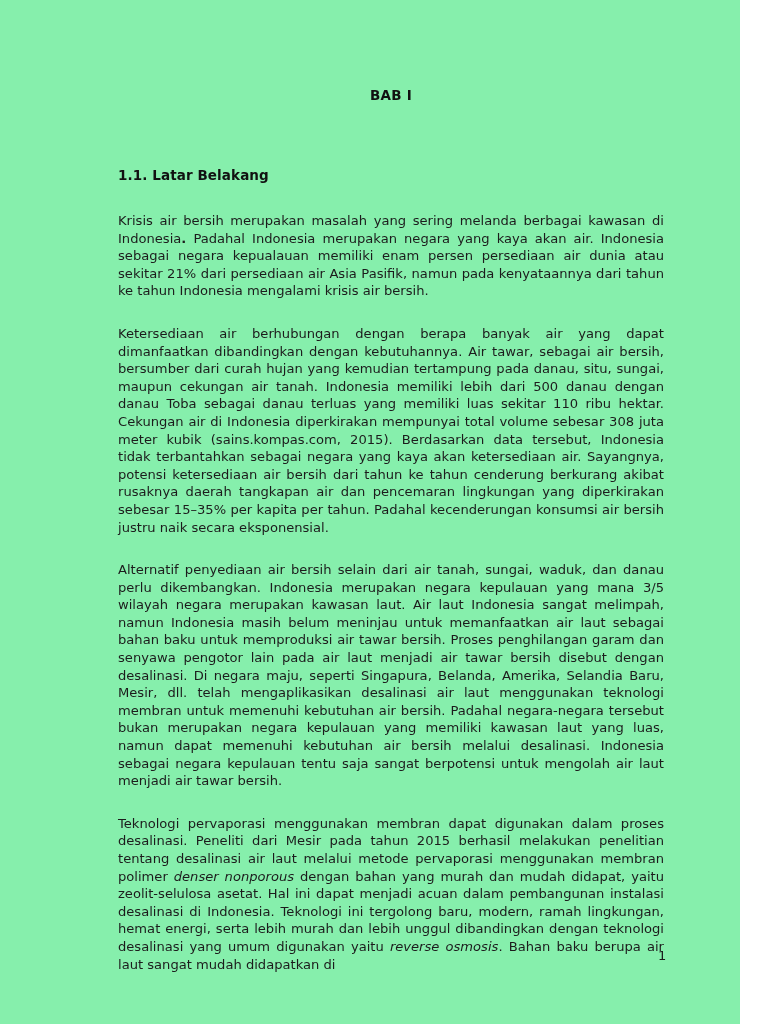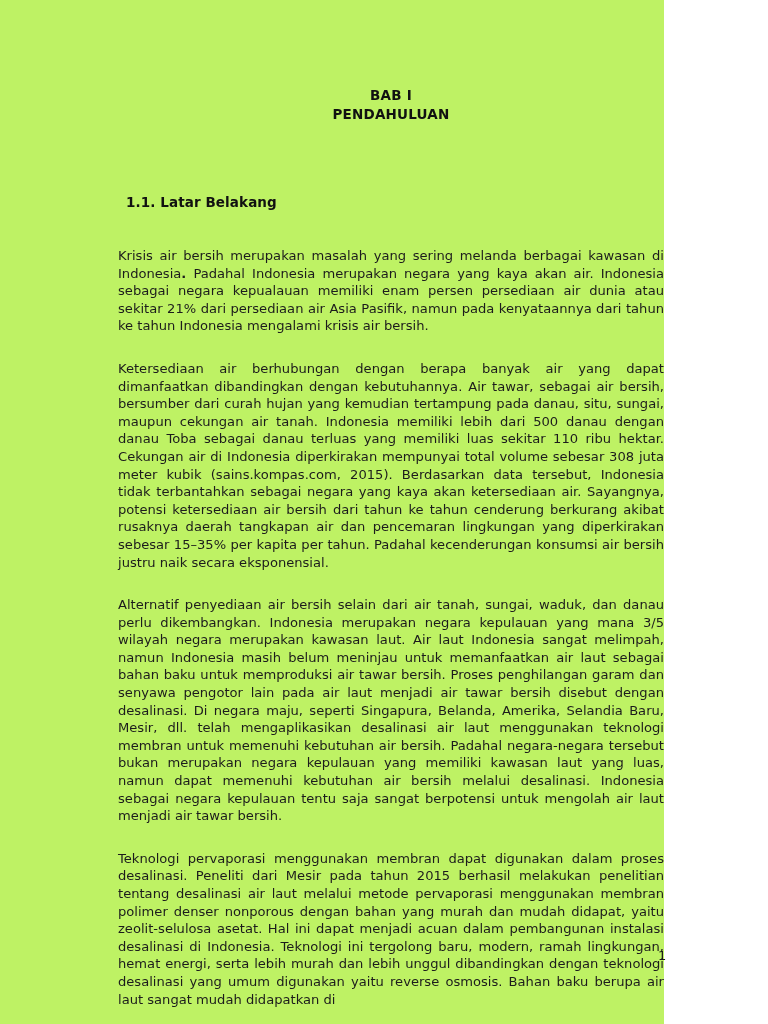--- a/index.html
+++ b/index.html
@@ -11,23 +11,23 @@
     width: 768px;
     height: 1024px;
     position: relative;
     font-family: "DejaVu Sans", sans-serif;
     color: #1a1a1a;
     overflow: hidden;
   }
   .page {
     position: absolute;
     top: 0; left: 0;
-    width: 664px;
+    width: 740px;
     height: 1024px;
-    background: #bef264;
+    background: #86efac;
   }
   .content {
     position: absolute;
     left: 110px;
     top: 86px;
     width: 562px;
   }
   .chapter-title {
     text-align: center;
     font-weight: bold;
@@ -37,60 +37,59 @@
     margin: 0;
     color: #111111;
   }
   .chapter-title .line2 {
     display: block;
   }
   .section-heading {
     font-weight: bold;
     font-size: 13.5px;
     line-height: 18px;
-    margin: 16px;
+    margin: 8px;
     padding-top: 53px;
     letter-spacing: 0.1px;
     color: #111111;
   }
   p.body-par {
     font-size: 13.1px;
     line-height: 17.6px;
     text-align: justify;
     text-justify: inter-word;
     margin: 8px;
     padding-top: 17px;
     color: #1c1c1c;
     word-spacing: 0px;
     hyphens: none;
   }
   p.body-par:first-of-type {
     padding-top: 20px;
   }
   .bold-dot { font-weight: bold; }
-  .it { }
+  .it { font-style: italic; }
   .page-number {
     position: absolute;
     left: 658px;
     top: 948px;
     font-size: 13px;
     line-height: 16px;
     color: #1a1a1a;
   }
 </style>
 </head>
 <body>
 
 <div class="page">
 
   <div class="content">
 
     <h1 class="chapter-title">
       <span>BAB I</span>
-      <span class="line2">PENDAHULUAN</span>
     </h1>
 
     <h2 class="section-heading">1.1. Latar Belakang</h2>
 
     <p class="body-par"><span>Krisis air bersih merupakan masalah yang sering melanda berbagai kawasan di Indonesia</span><span class="bold-dot">.</span><span> Padahal Indonesia merupakan negara yang kaya akan air. Indonesia sebagai negara kepualauan memiliki enam persen persediaan air dunia atau sekitar 21% dari persediaan air Asia Pasifik, namun pada kenyataannya dari tahun ke tahun Indonesia mengalami krisis air bersih.</span></p>
 
     <p class="body-par">Ketersediaan air berhubungan dengan berapa banyak air yang dapat dimanfaatkan dibandingkan dengan kebutuhannya. Air tawar, sebagai air bersih, bersumber dari curah hujan yang kemudian tertampung pada danau, situ, sungai, maupun cekungan air tanah. Indonesia memiliki lebih dari 500 danau dengan danau Toba sebagai danau terluas yang memiliki luas sekitar 110 ribu hektar. Cekungan air di Indonesia diperkirakan mempunyai total volume sebesar 308 juta meter kubik (sains.kompas.com, 2015). Berdasarkan data tersebut, Indonesia tidak terbantahkan sebagai negara yang kaya akan ketersediaan air. Sayangnya, potensi ketersediaan air bersih dari tahun ke tahun cenderung berkurang akibat rusaknya daerah tangkapan air dan pencemaran lingkungan yang diperkirakan sebesar 15–35% per kapita per tahun. Padahal kecenderungan konsumsi air bersih justru naik secara eksponensial.</p>
 
     <p class="body-par">Alternatif penyediaan air bersih selain dari air tanah, sungai, waduk, dan danau perlu dikembangkan. Indonesia merupakan negara kepulauan yang mana 3/5 wilayah negara merupakan kawasan laut. Air laut Indonesia sangat melimpah, namun Indonesia masih belum meninjau untuk memanfaatkan air laut sebagai bahan baku untuk memproduksi air tawar bersih. Proses penghilangan garam dan senyawa pengotor lain pada air laut menjadi air tawar bersih disebut dengan desalinasi. Di negara maju, seperti Singapura, Belanda, Amerika, Selandia Baru, Mesir, dll. telah mengaplikasikan  desalinasi air laut menggunakan teknologi membran untuk memenuhi kebutuhan air bersih. Padahal negara-negara tersebut bukan merupakan negara kepulauan yang memiliki kawasan laut yang luas, namun dapat memenuhi kebutuhan air bersih melalui desalinasi. Indonesia sebagai negara kepulauan tentu saja sangat berpotensi untuk mengolah air laut menjadi air tawar bersih.</p>
 

